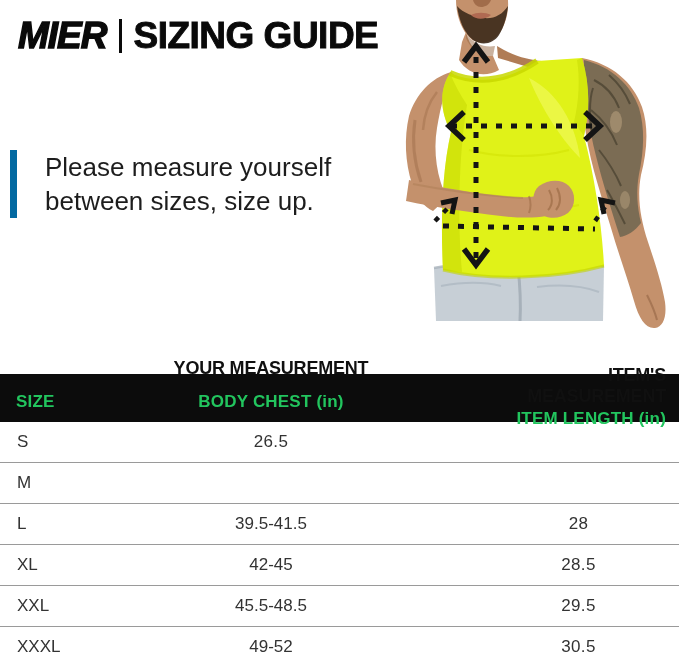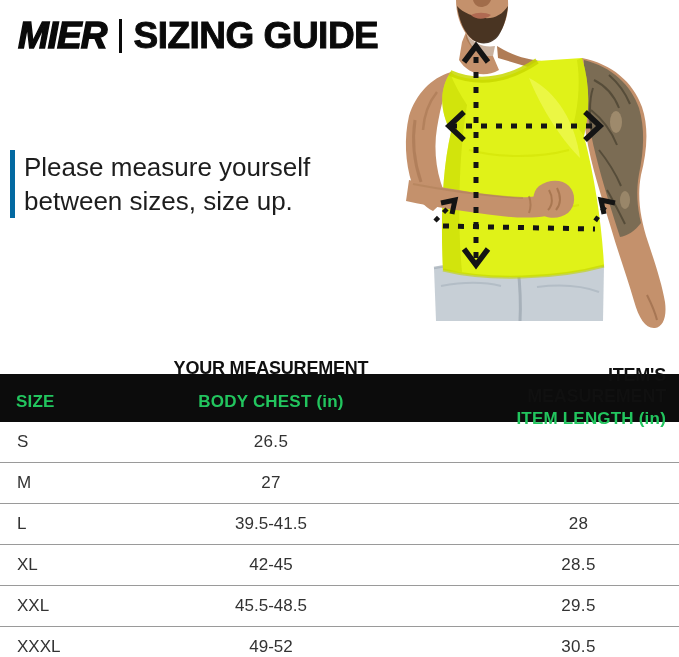--- a/index.html
+++ b/index.html
@@ -9,22 +9,22 @@
 
   
   .brand{position:absolute;left:18px;top:15px;display:flex;align-items:center;gap:12px;color:#0a0a0a;}
   .brand .logo{font-size:37px;font-weight:bold;font-style:italic;letter-spacing:-1px;
                -webkit-text-stroke:1.4px #0a0a0a;}
   .brand .vdiv{width:3px;height:34px;background:#0a0a0a;}
   .brand .title{font-size:37px;font-weight:bold;letter-spacing:-0.5px;
                 -webkit-text-stroke:0.9px #0a0a0a;}
 
   
-  .note{position:absolute;left:10px;top:150px;border-left:5px solid #0369a1;
-        padding-left:9px;color:#1d1d1d;}
+  .note{position:absolute;left:10px;top:150px;border-left:7px solid #0369a1;
+        padding-left:28px;color:#1d1d1d;}
   .note .line{font-size:26px;line-height:34px;white-space:nowrap;}
 
   
   .model{position:absolute;top:0;right:0;width:300px;height:330px;}
 
   
   .sizing{position:absolute;left:0;top:330px;width:679px;color:#101010;}
   .grid{display:grid;grid-template-columns:64px 414px 201px;align-items:center;}
   .group{height:44px;font-weight:bold;font-size:18px;letter-spacing:-0.2px;}
   .headrow{height:48px;background:#0c0c0c;color:#22c55e;font-weight:bold;font-size:17px;letter-spacing:0.2px;}
@@ -146,21 +146,20 @@
       <div class="c2">BODY CHEST (in)</div>
       <div class="c3r">ITEM LENGTH (in)</div>
     </div>
 
     <div class="grid row">
       <div class="c1">S</div>
       <div class="c3">26.5</div>
     </div>
     <div class="grid row">
       <div class="c1">M</div>
-      <div class="c3">27</div>
     </div>
     <div class="grid row">
       <div class="c1">L</div>
       <div class="c2">39.5-41.5</div>
       <div class="c3">28</div>
     </div>
     <div class="grid row">
       <div class="c1">XL</div>
       <div class="c2">42-45</div>
       <div class="c3">28.5</div>

